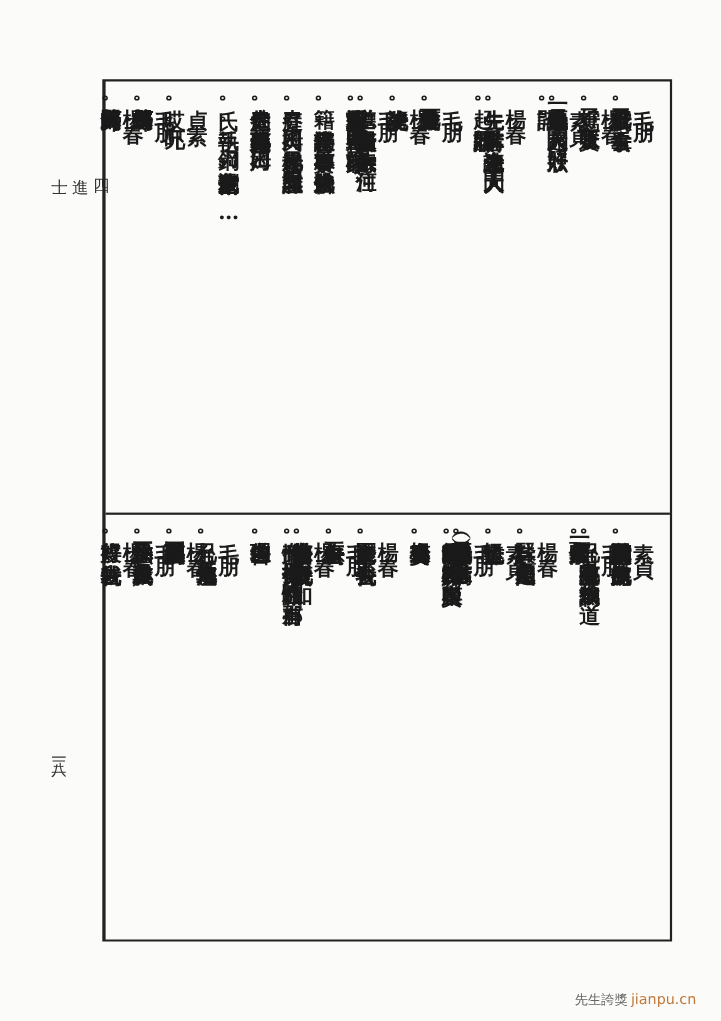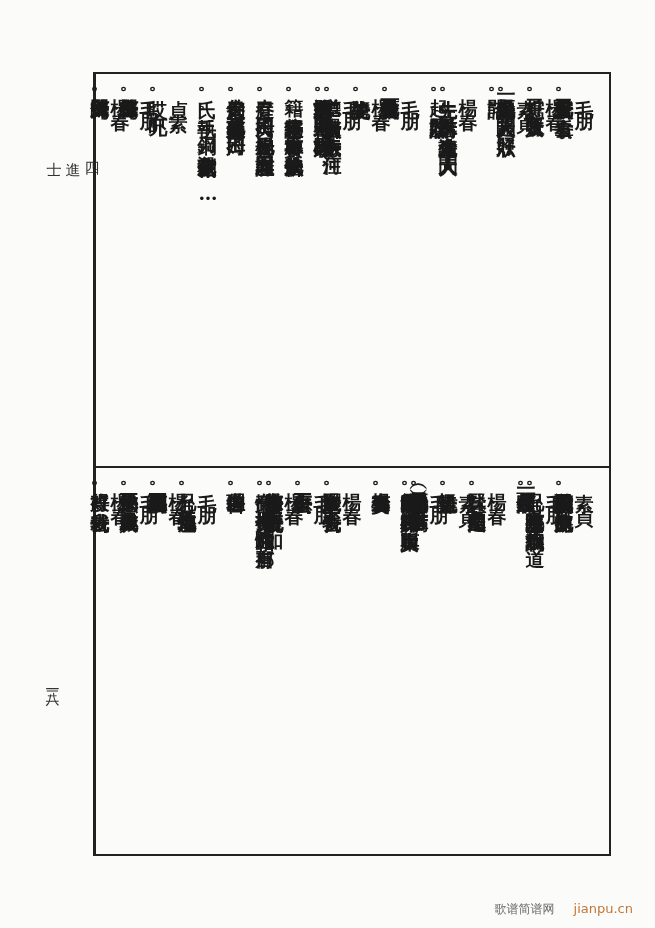--- a/index.html
+++ b/index.html
@@ -37,21 +37,21 @@
     writing-mode: vertical-rl; text-orientation: upright;
     font-size: 19px; line-height: 20px; width: 22px;
     direction: ltr;
   }
   .spk { display: block; height: 70px; letter-spacing: 14px; font-weight: bold; }
   .line { display: block; letter-spacing: 0px; font-weight: bold; }
   .watermark {
     position: absolute; right: 22px; bottom: 10px;
     font-family: "DejaVu Sans", sans-serif; font-size: 12px; color: #666;
   }
-  .watermark .url { color: #c0783a; font-size: 13px; margin-left: 19px; }
+  .watermark .url { color: #c0783a; font-size: 13px; margin-left: 3px; }
 </style>
 </head>
 <body>
 
 <div class="margin-text" id="margin-title">
   <span>四</span>
   <span>進</span>
   <span>士</span>
 </div>
 <div class="margin-text" id="margin-page">一八三</div>
@@ -194,14 +194,14 @@
         <span class="line">只要你怕王法。與你改過就是。</span>
       </div>
       <div class="col" style="right: 478px; left: auto;">
         <span class="spk">楊春</span>
         <span class="line">改得好。我就去告。</span>
       </div>
     </div>
 </div>
 
 <div class="watermark">
-  <span>歌谱简谱网</span><span class="url">jianpu.cn</span>
+  <span>先生誇獎</span><span class="url">jianpu.cn</span>
 </div>
 
 </body></html>

